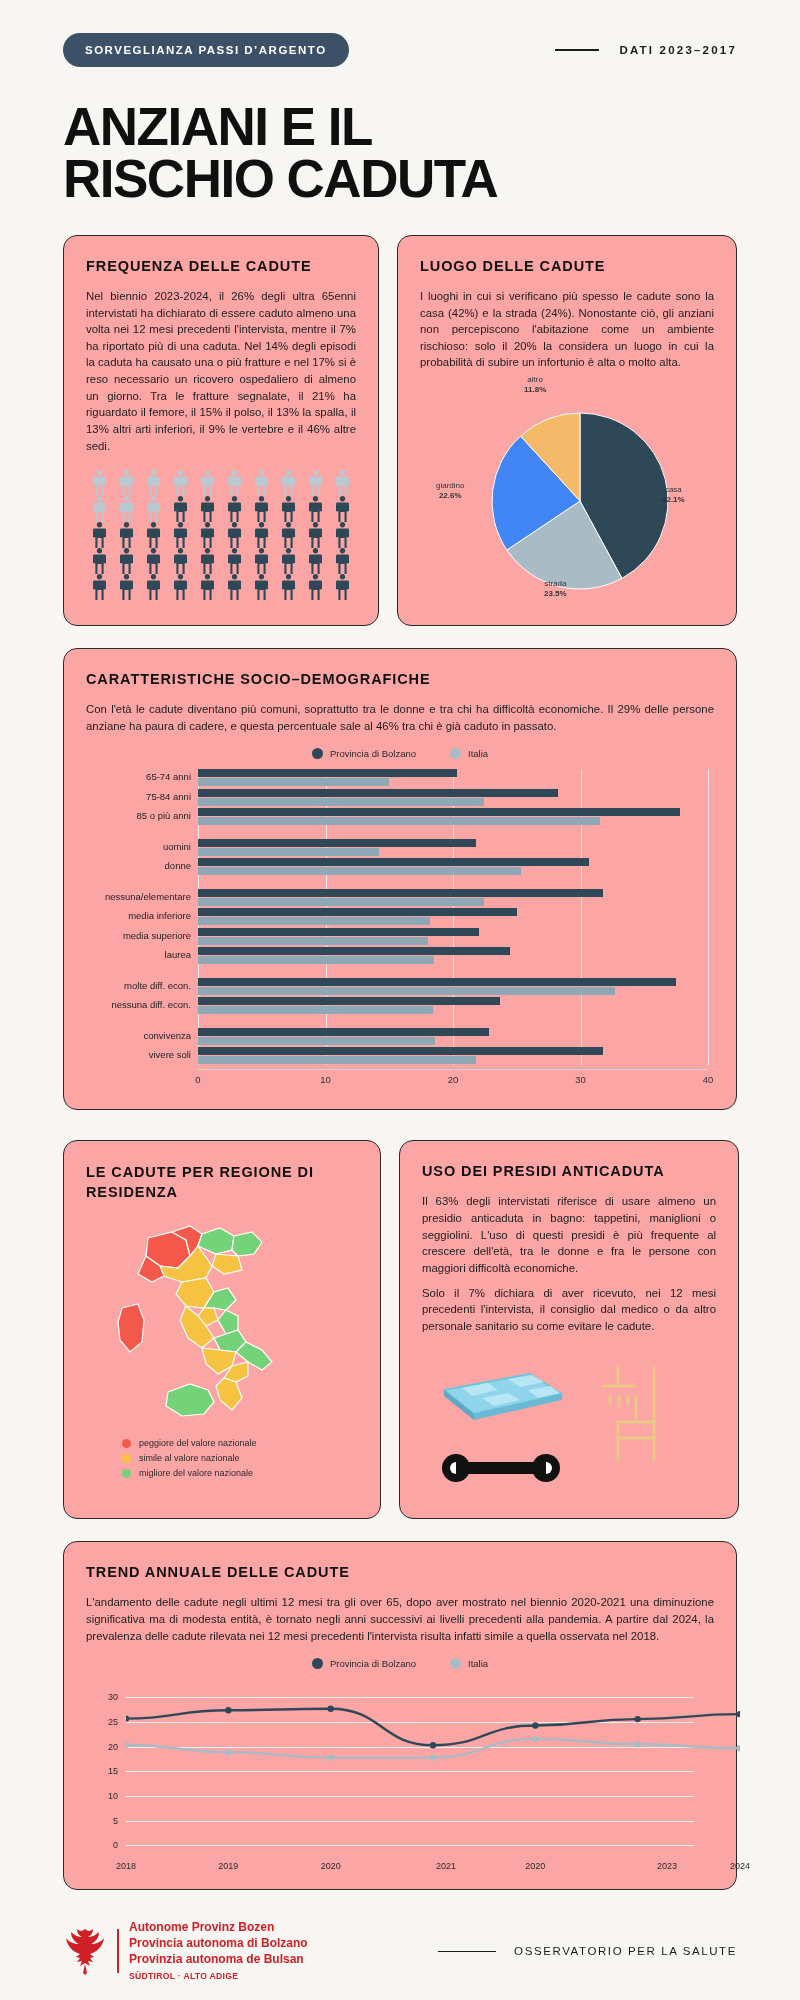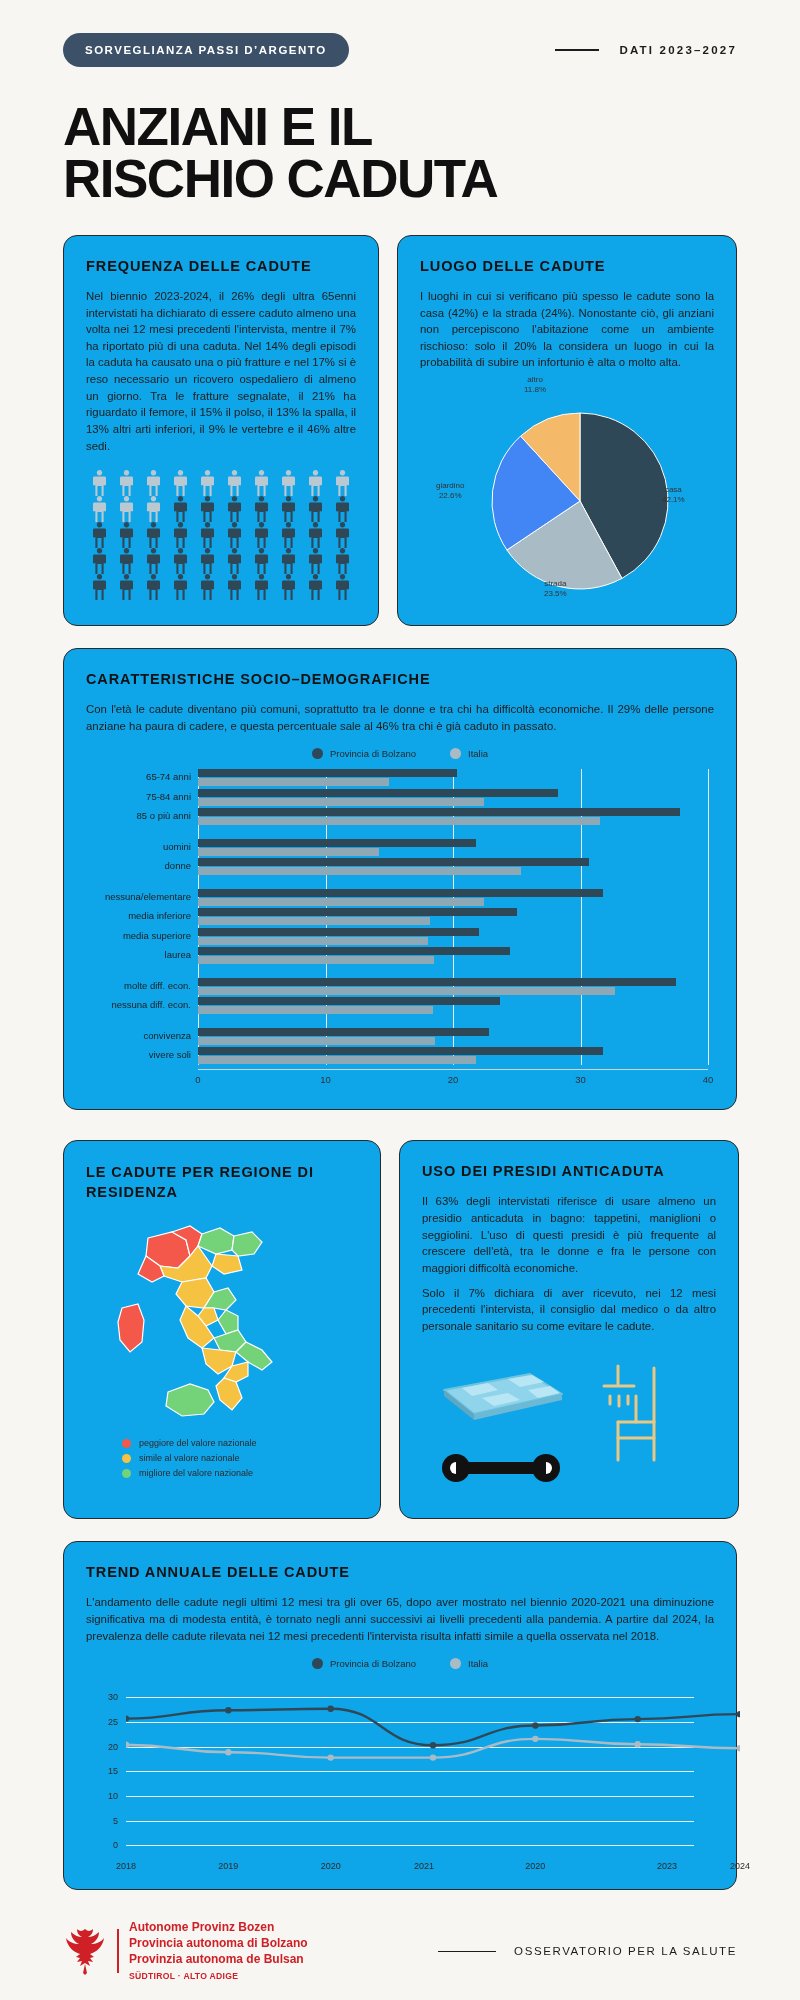--- a/index.html
+++ b/index.html
@@ -49,21 +49,21 @@
     margin-top: 34px;
     font-size: 53px;
     line-height: 0.98;
     font-weight: 700;
     letter-spacing: -1.5px;
     color: #101010;
   }
 
   
   .card {
-    background: #0ea5e9;
+    background: #fca5a5;
     border: 1.2px solid #2a2a2a;
     border-radius: 14px;
     padding: 22px 22px 20px 22px;
   }
   .card h2 {
     font-size: 14.5px;
     font-weight: 700;
     letter-spacing: 0.9px;
     color: #121212;
     margin-bottom: 14px;
@@ -101,21 +101,21 @@
     margin: 2px auto 0 auto;
   }
   .pie-label {
     position: absolute;
     font-size: 8px;
     color: #333;
     line-height: 1.25;
     text-align: center;
     white-space: nowrap;
   }
-  .pie-label b { display: block; font-weight: 400; }
+  .pie-label b { display: block; font-weight: 700; }
 
   
   .wide-card { margin-top: 22px; }
   .legend {
     display: flex;
     justify-content: center;
     gap: 34px;
     align-items: center;
     margin: 14px 0 10px 0;
   }
@@ -246,21 +246,21 @@
 </style>
 </head>
 <body>
 
 <div class="page">
 
   <div class="header">
     <div class="pill">SORVEGLIANZA PASSI D’ARGENTO</div>
     <div class="header-right">
       <div class="rule"></div>
-      <div class="header-date">DATI 2023–2027</div>
+      <div class="header-date">DATI 2023–2017</div>
     </div>
   </div>
 
   <div class="title">
     <div>ANZIANI E IL</div>
     <div>RISCHIO CADUTA</div>
   </div>
 
   <div class="row">
 
@@ -701,21 +701,21 @@
           <circle cx="102.33333333333333" cy="73.175" r="3.2" fill="#a9bcc6"></circle>
           <circle cx="204.66666666666666" cy="78.60625" r="3.2" fill="#a9bcc6"></circle>
           <circle cx="307" cy="78.60625" r="3.2" fill="#a9bcc6"></circle>
           <circle cx="409.3333333333333" cy="59.84375" r="3.2" fill="#a9bcc6"></circle>
           <circle cx="511.6666666666667" cy="65.275" r="3.2" fill="#a9bcc6"></circle>
           <circle cx="614" cy="69.225" r="3.2" fill="#a9bcc6"></circle>
         </svg>
         <div class="xlabel-line" style="left: 40px;">2018</div>
         <div class="xlabel-line" style="left: 142.333px;">2019</div>
         <div class="xlabel-line" style="left: 244.667px;">2020</div>
-        <div class="xlabel-line" style="left: 338px;">2021</div>
+        <div class="xlabel-line" style="left: 360px;">2021</div>
         <div class="xlabel-line" style="left: 449.333px;">2020</div>
         <div class="xlabel-line" style="left: 581px;">2023</div>
         <div class="xlabel-line" style="left: 654px;">2024</div>
       </div>
   </div>
 
   <div class="footer">
     <div class="logo-block">
       <svg width="44" height="50" viewBox="0 0 44 50">
         <path d="M22,3 C19,6 16,5 14,3 C14,8 17,10 19,11 C15,11 11,9 8,6 C8,12 12,16 16,18 C11,18 6,16 3,12 C4,20 10,26 17,28 L13,31 L17,32 L14,36 L19,35 L17,40 L22,37 L27,40 L25,35 L30,36 L27,32 L31,31 L27,28 C34,26 40,20 41,12 C38,16 33,18 28,18 C32,16 36,12 36,6 C33,9 29,11 25,11 C27,10 30,8 30,3 C28,5 25,6 22,3 Z" fill="#cf2027"></path>

